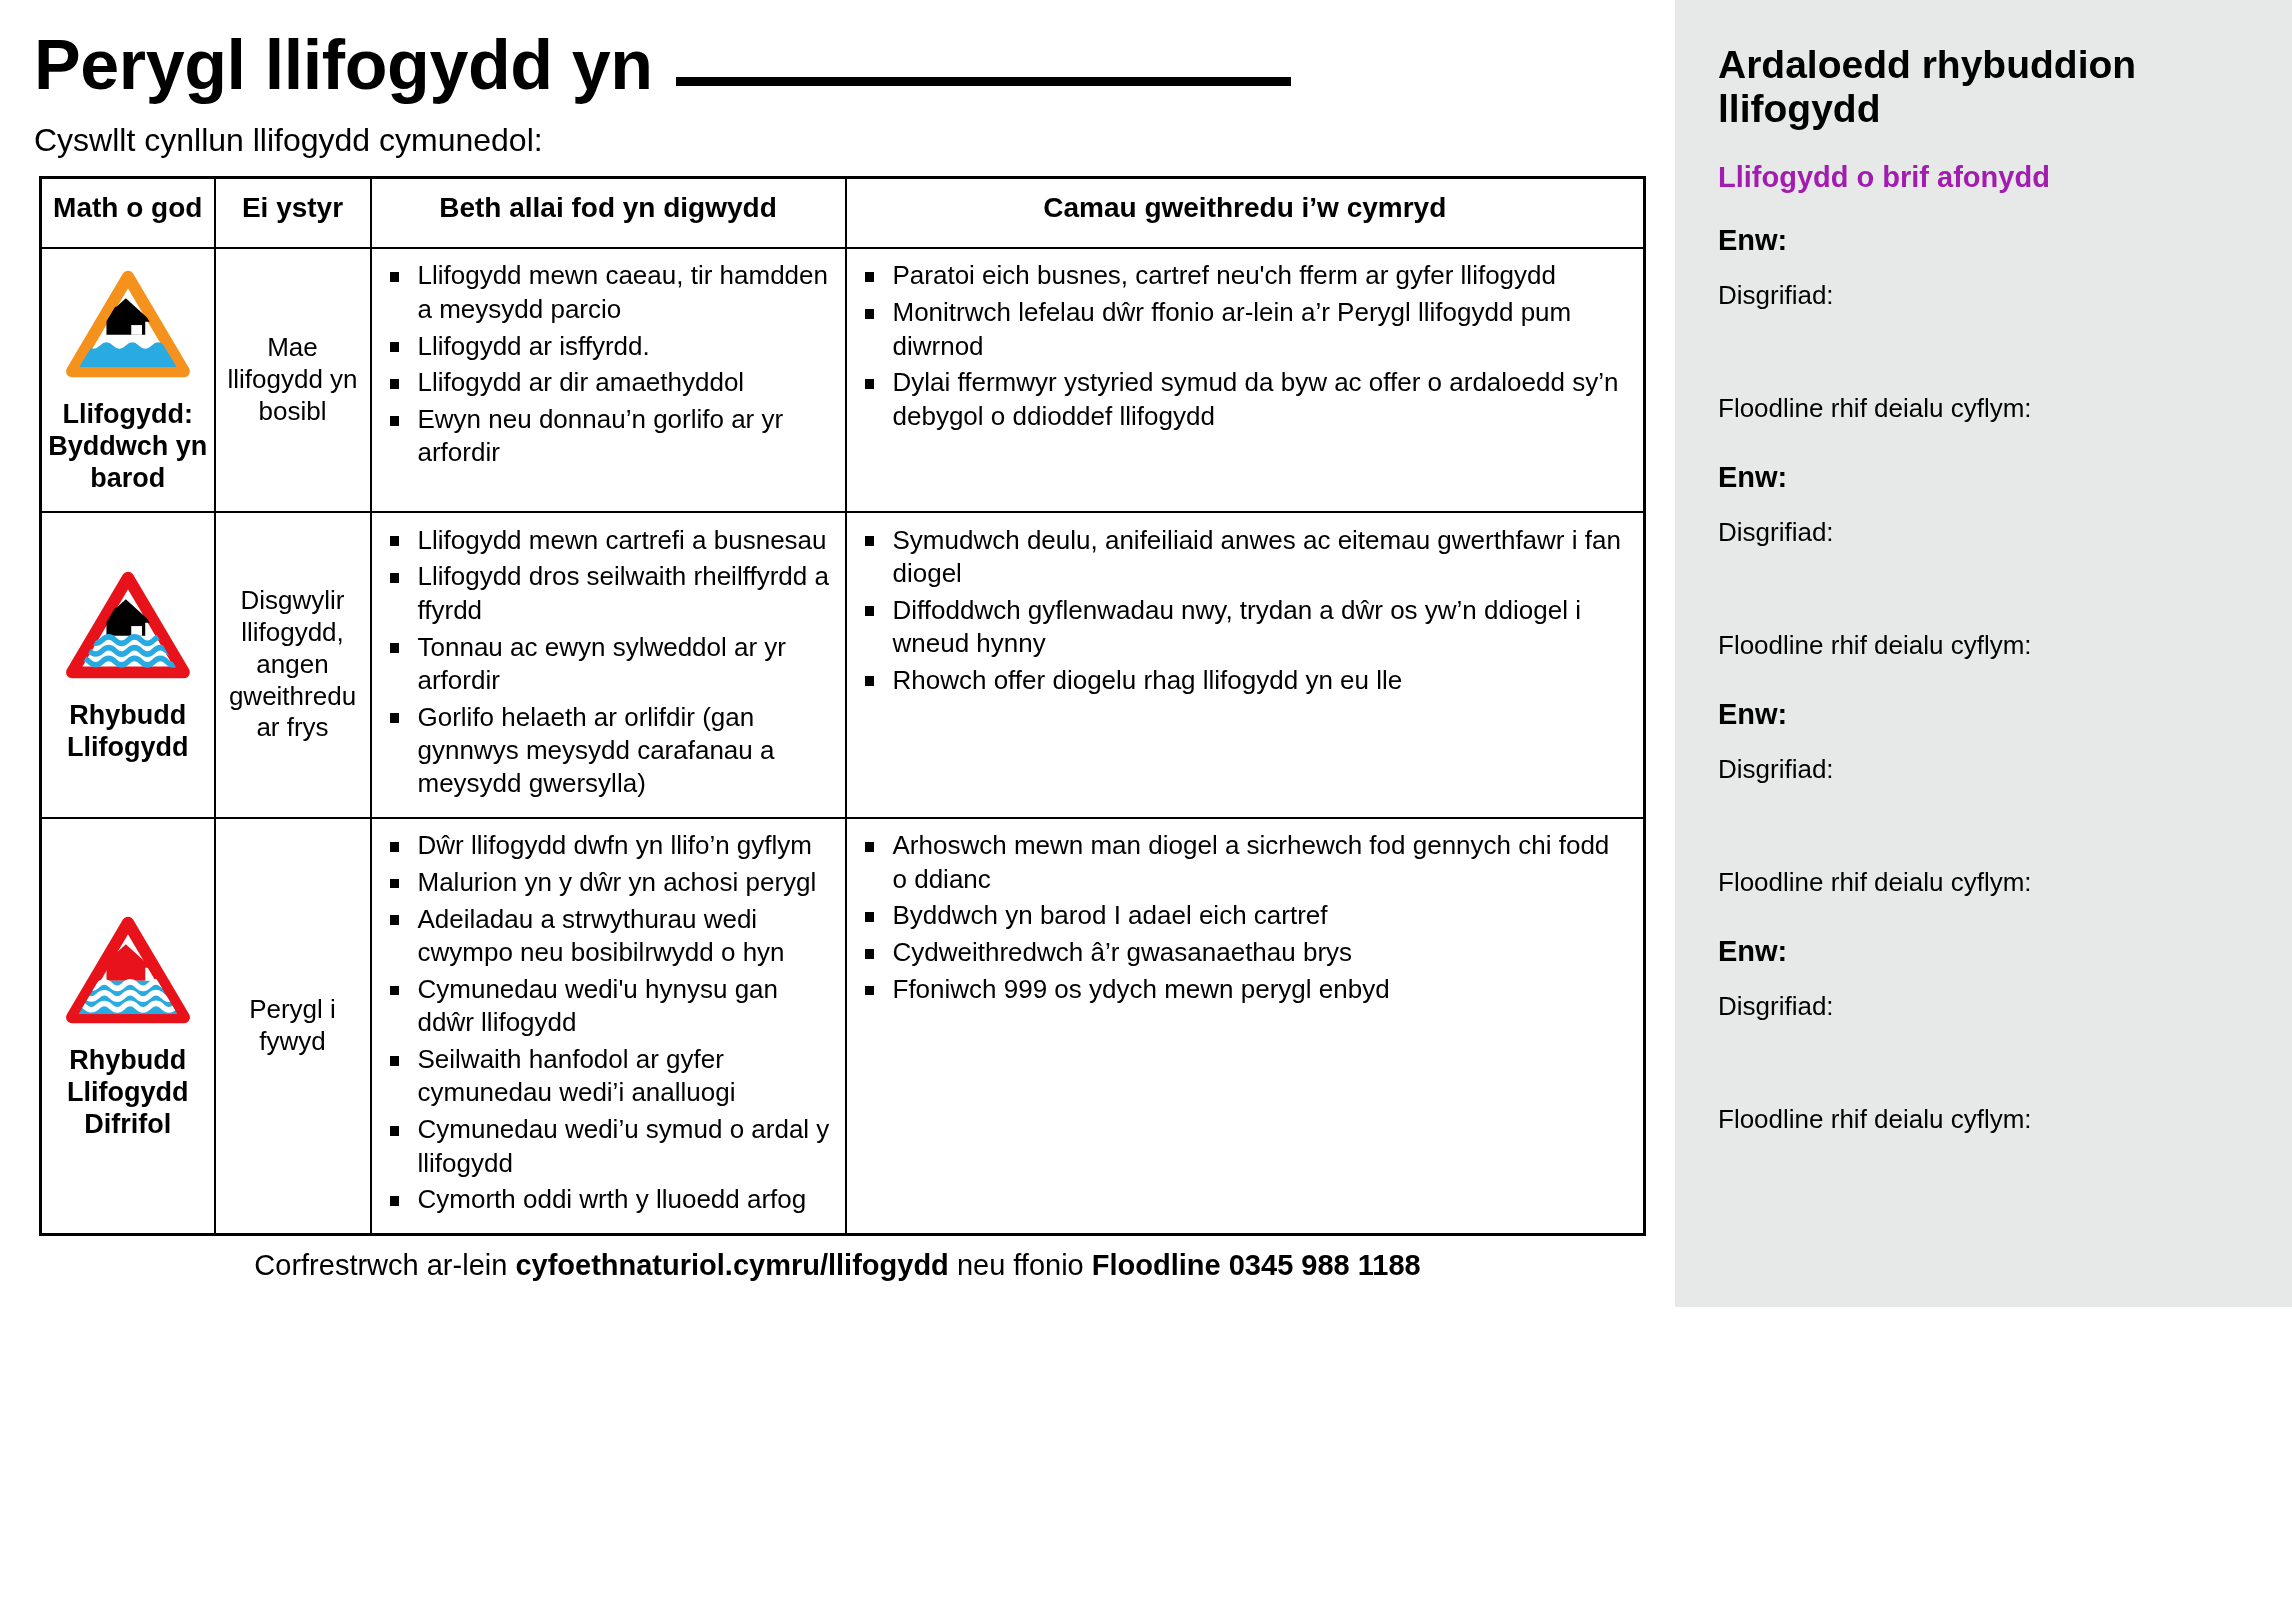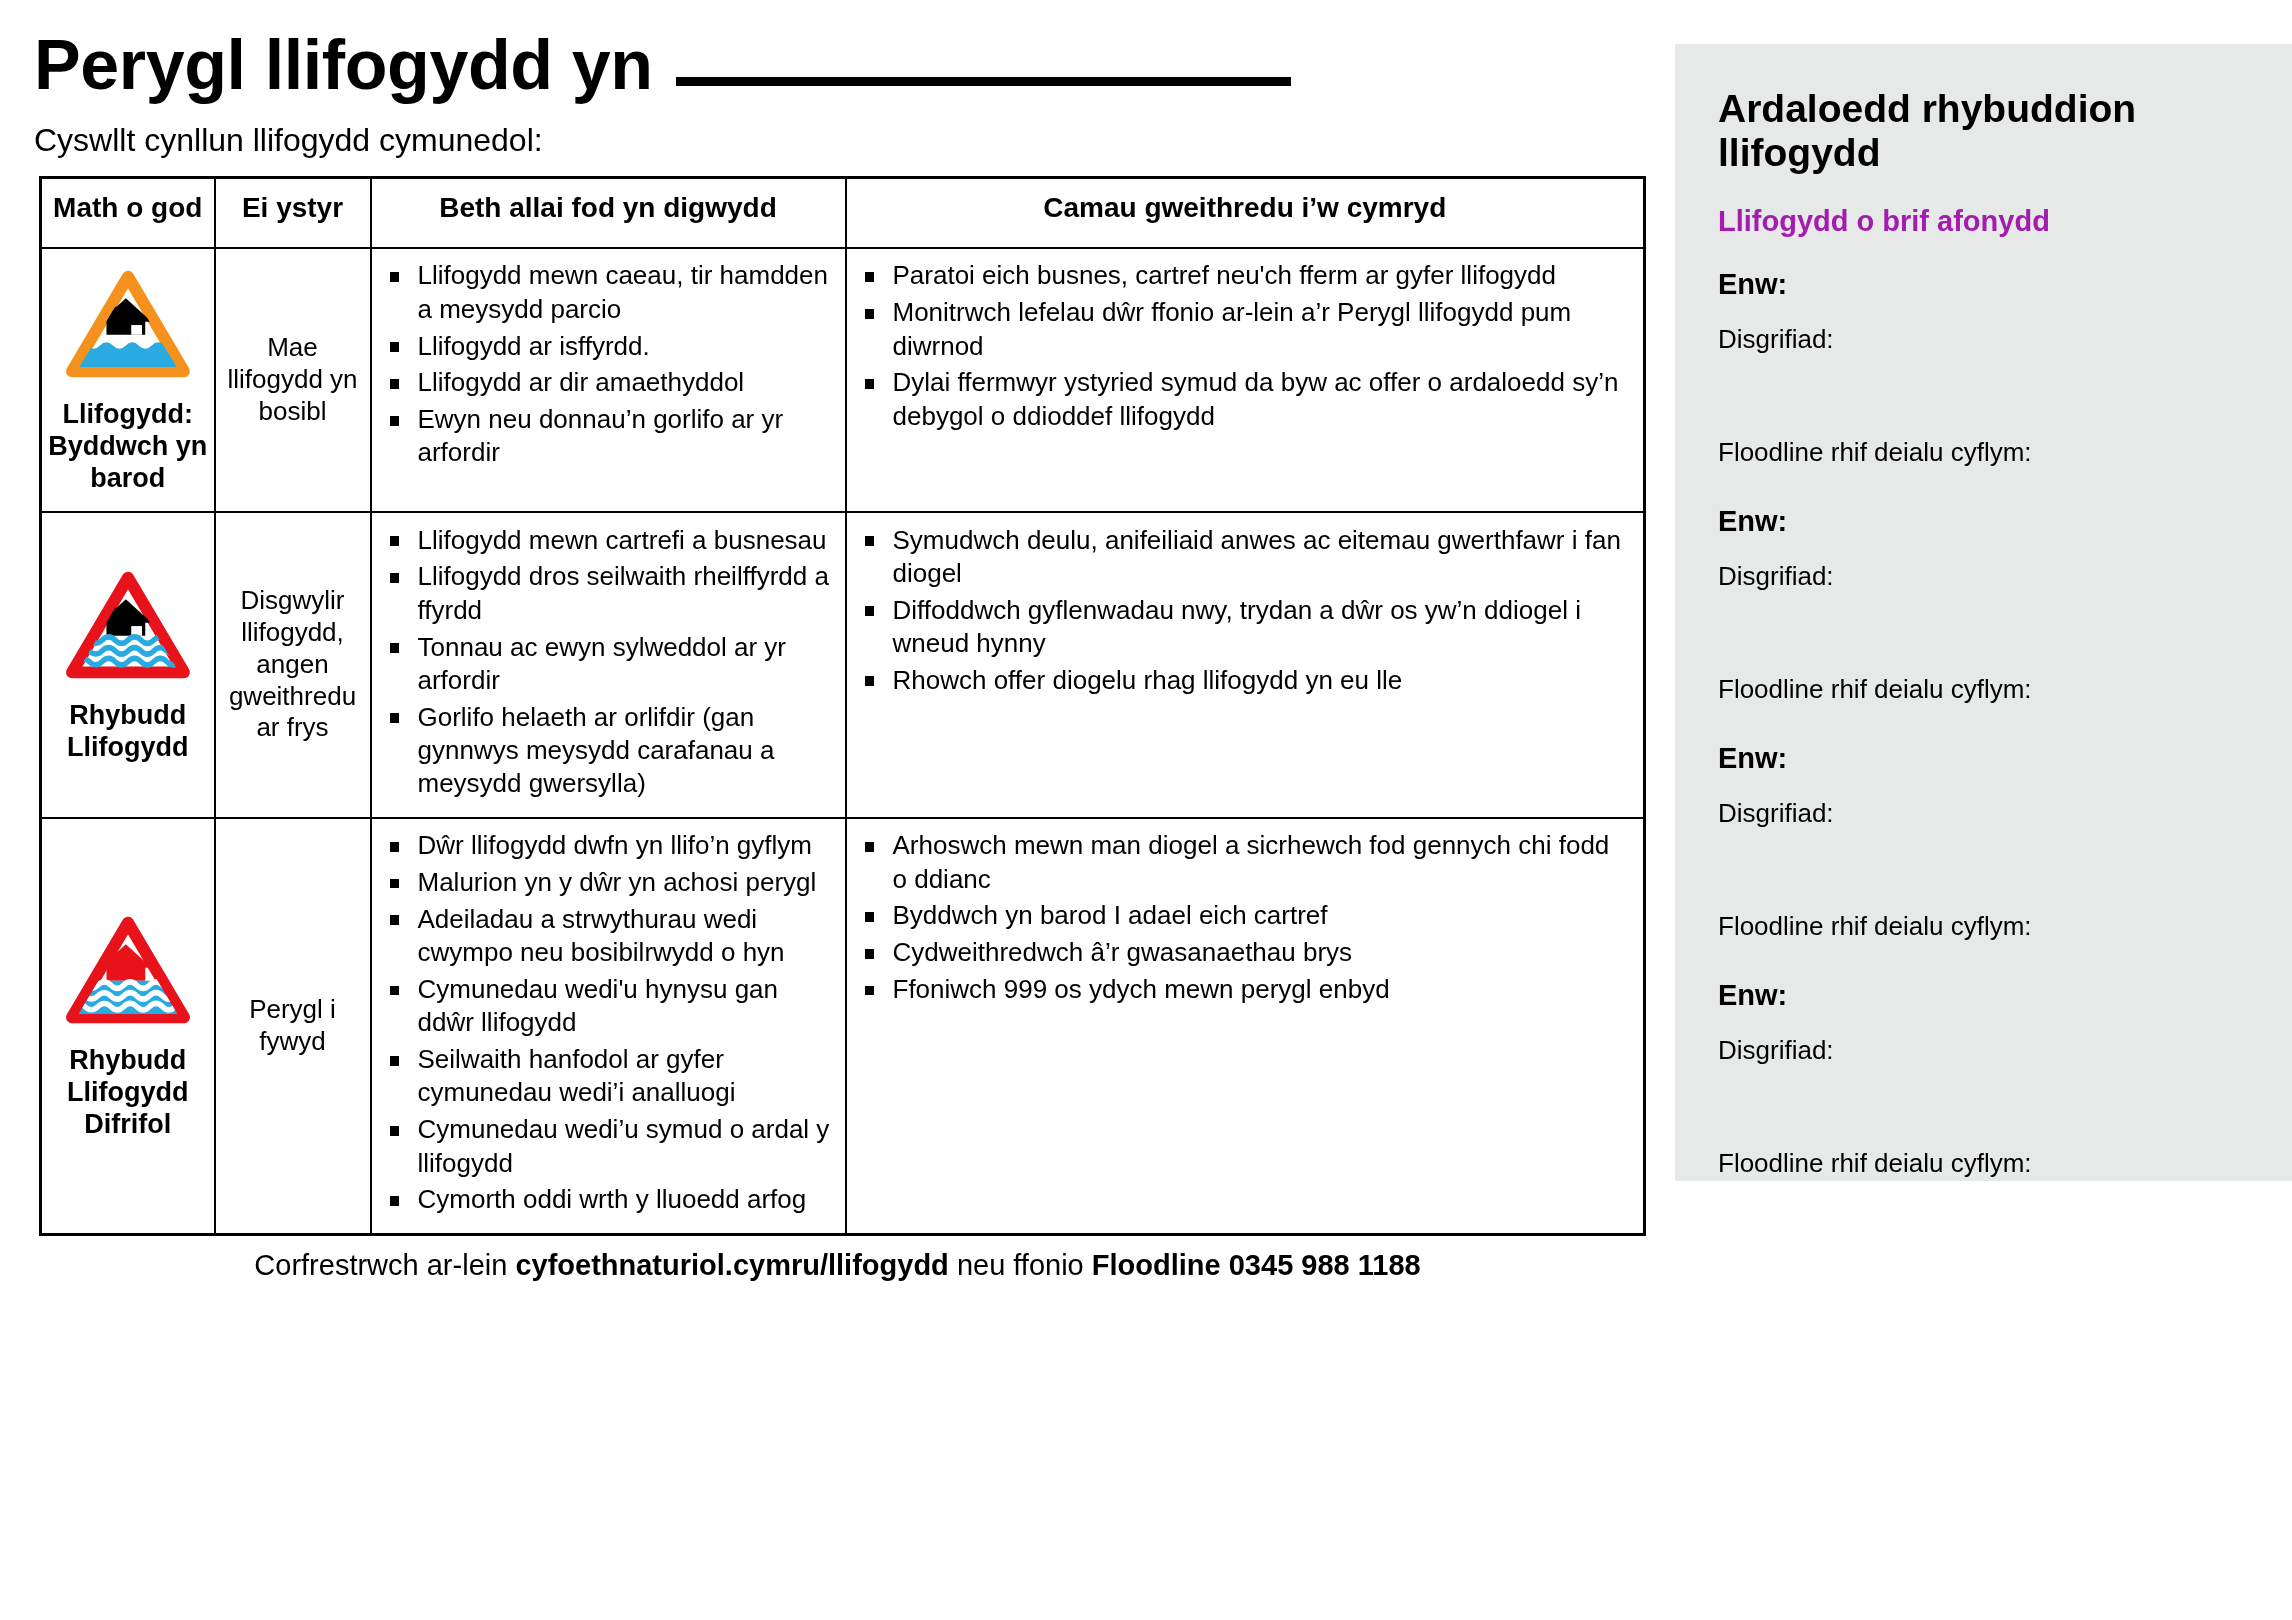--- a/index.html
+++ b/index.html
@@ -150,25 +150,24 @@
     text-align: center;
     font-size: 29px;
     padding: 12.5px 36px 0 36px;
     line-height: 1.2;
   }
   .footer b { font-weight: bold; }
 
   
   .sidebar {
     width: 618px;
-    height: 1137px;
+    height: 1307px;
     background: #e7e9e9;
     box-sizing: border-box;
     padding: 43px 36px 0 43px;
-    margin-top: 44px;
   }
   .sb-title {
     font-size: 39px;
     font-weight: bold;
     line-height: 1.12;
     margin-bottom: 32px;
   }
   .sb-section-head {
     font-size: 29px;
     font-weight: bold;

